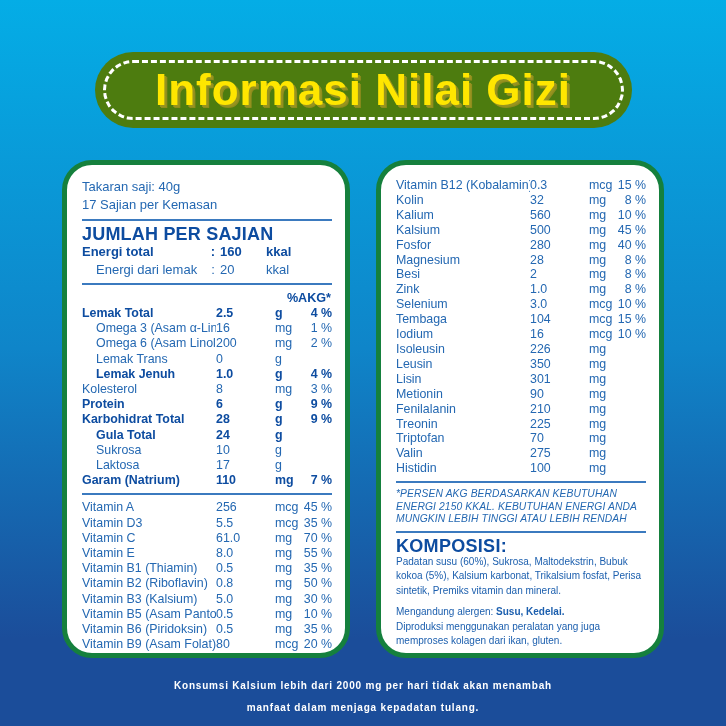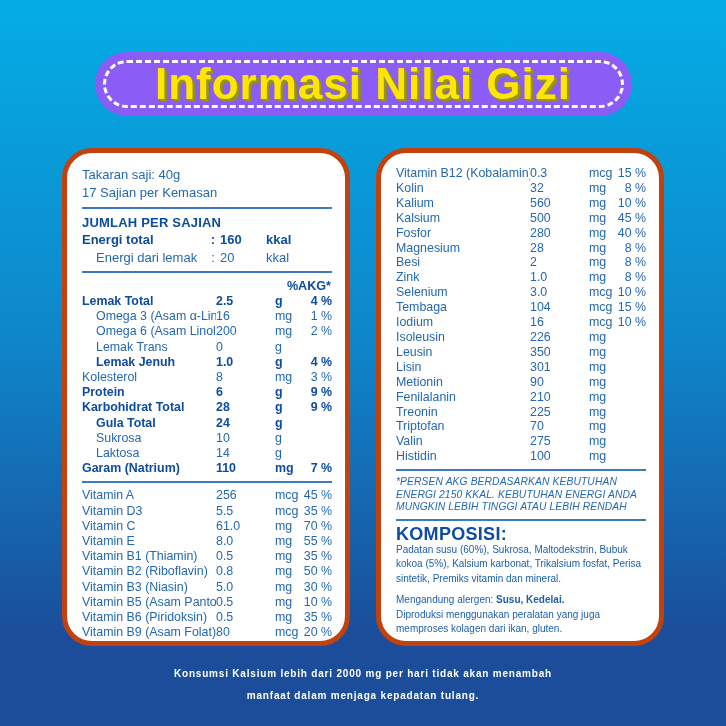--- a/index.html
+++ b/index.html
@@ -7,23 +7,23 @@
   body {
     font-family: "Liberation Sans", sans-serif;
     background: linear-gradient(180deg, #04ADE6 0%, #0F85C9 48%, #1B4D9A 88%);
     overflow: hidden;
   }
   .page { width: 726px; height: 726px; }
 
   
   .title-pill {
     position: relative;
-    width: 537px; height: 64px;
+    width: 537px; height: 76px;
     margin: 52px auto 0;
-    background: #8b5cf6;
+    background: #4d7c0f;
     border-radius: 40px;
     display: flex; align-items: center; justify-content: center;
   }
   .title-pill::before {
     content: "";
     position: absolute; inset: 8px;
     border: 3px dashed #FFFFFF;
     border-radius: 32px;
     pointer-events: none;
   }
@@ -36,37 +36,37 @@
 
   
   .panels {
     display: flex; gap: 26px;
     margin: 32px 62px 0;
   }
   .panel {
     flex: 1;
     height: 498px;
     background: #FFFFFF;
-    border: 5px solid #c2410c;
+    border: 5px solid #15803d;
     border-radius: 30px;
     padding: 13px 13px 10px 15px;
     overflow: hidden;
     color: #2468B2;
   }
 
   .serving-line { font-size: 13px; line-height: 18px; color: #2468B2; }
 
   .rule {
     border: none;
     border-top: 2px solid #3B7ABF;
     margin: 5px 0;
   }
 
   .section-header {
-    font-size: 13px; font-weight: 700; color: #0D4CA0;
+    font-size: 18px; font-weight: 700; color: #0D4CA0;
     line-height: 17px; letter-spacing: 0.2px;
   }
 
   .row {
     display: grid;
     grid-template-columns: 1fr 40px 32px 44px;
     font-size: 12.4px; line-height: 15.2px;
     color: #2468B2;
     white-space: nowrap;
   }
@@ -226,21 +226,21 @@
 
           <div class="row ind">
             <span class="lbl">Sukrosa</span>
             <span class="amt">10</span>
             <span class="unit">g</span>
             <span class="pct"></span>
           </div>
 
           <div class="row ind">
             <span class="lbl">Laktosa</span>
-            <span class="amt">14</span>
+            <span class="amt">17</span>
             <span class="unit">g</span>
             <span class="pct"></span>
           </div>
 
           <div class="row bold">
             <span class="lbl">Garam (Natrium)</span>
             <span class="amt">110</span>
             <span class="unit">mg</span>
             <span class="pct">7 %</span>
           </div>
@@ -286,21 +286,21 @@
           </div>
 
           <div class="row">
             <span class="lbl">Vitamin B2 (Riboflavin)</span>
             <span class="amt">0.8</span>
             <span class="unit">mg</span>
             <span class="pct">50 %</span>
           </div>
 
           <div class="row">
-            <span class="lbl">Vitamin B3 (Niasin)</span>
+            <span class="lbl">Vitamin B3 (Kalsium)</span>
             <span class="amt">5.0</span>
             <span class="unit">mg</span>
             <span class="pct">30 %</span>
           </div>
 
           <div class="row">
             <span class="lbl">Vitamin B5 (Asam Pantothenat)</span>
             <span class="amt">0.5</span>
             <span class="unit">mg</span>
             <span class="pct">10 %</span>

